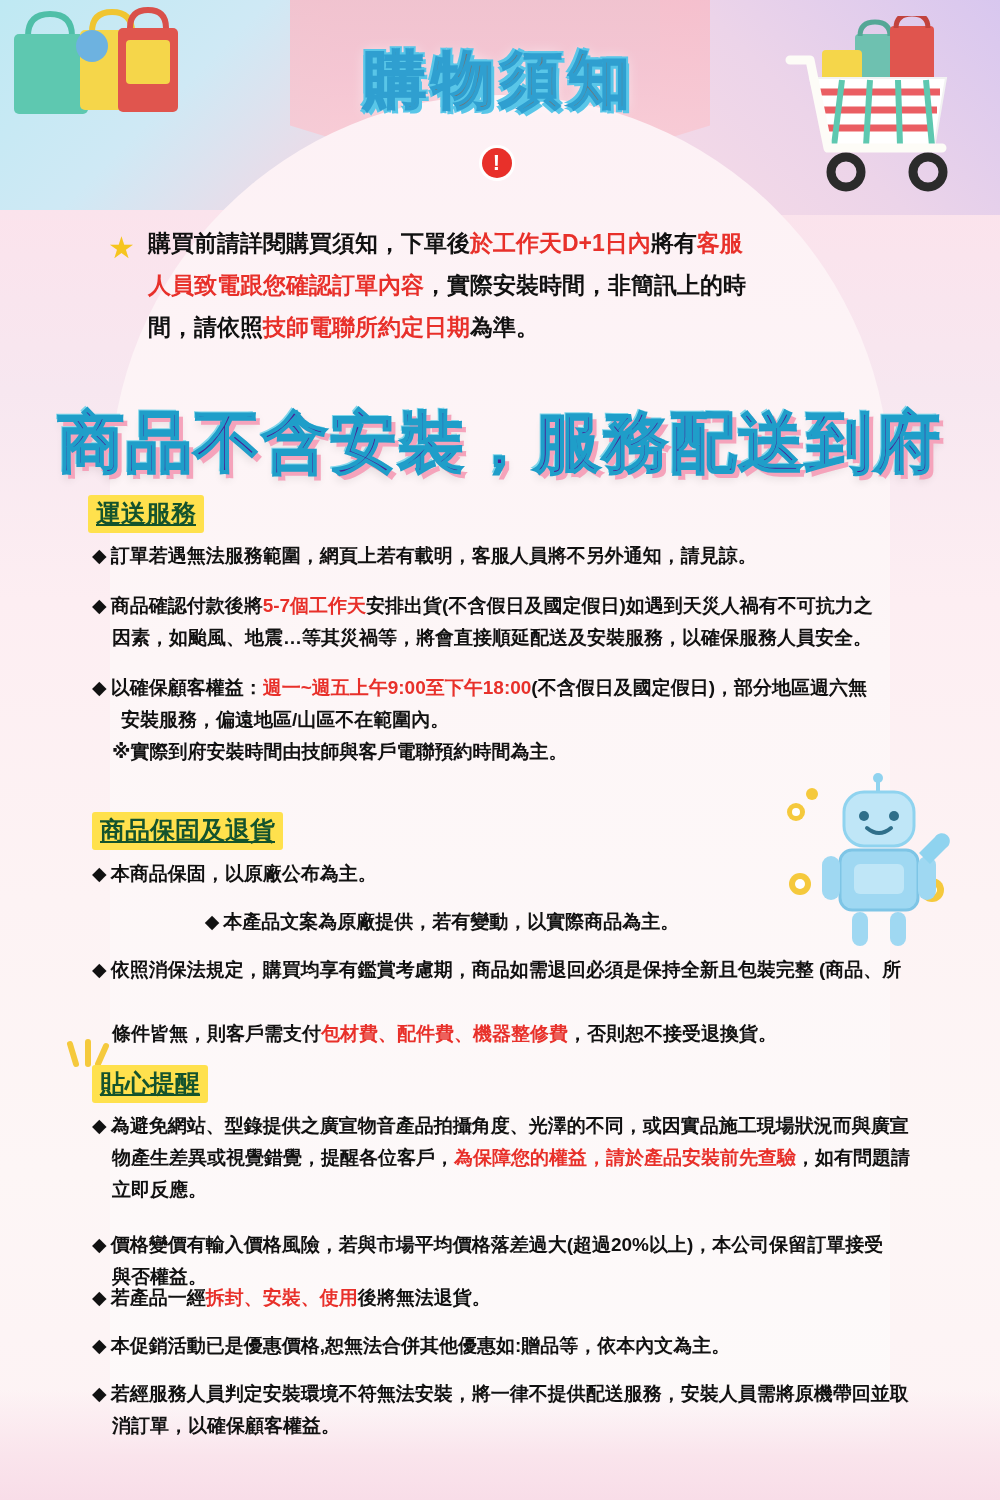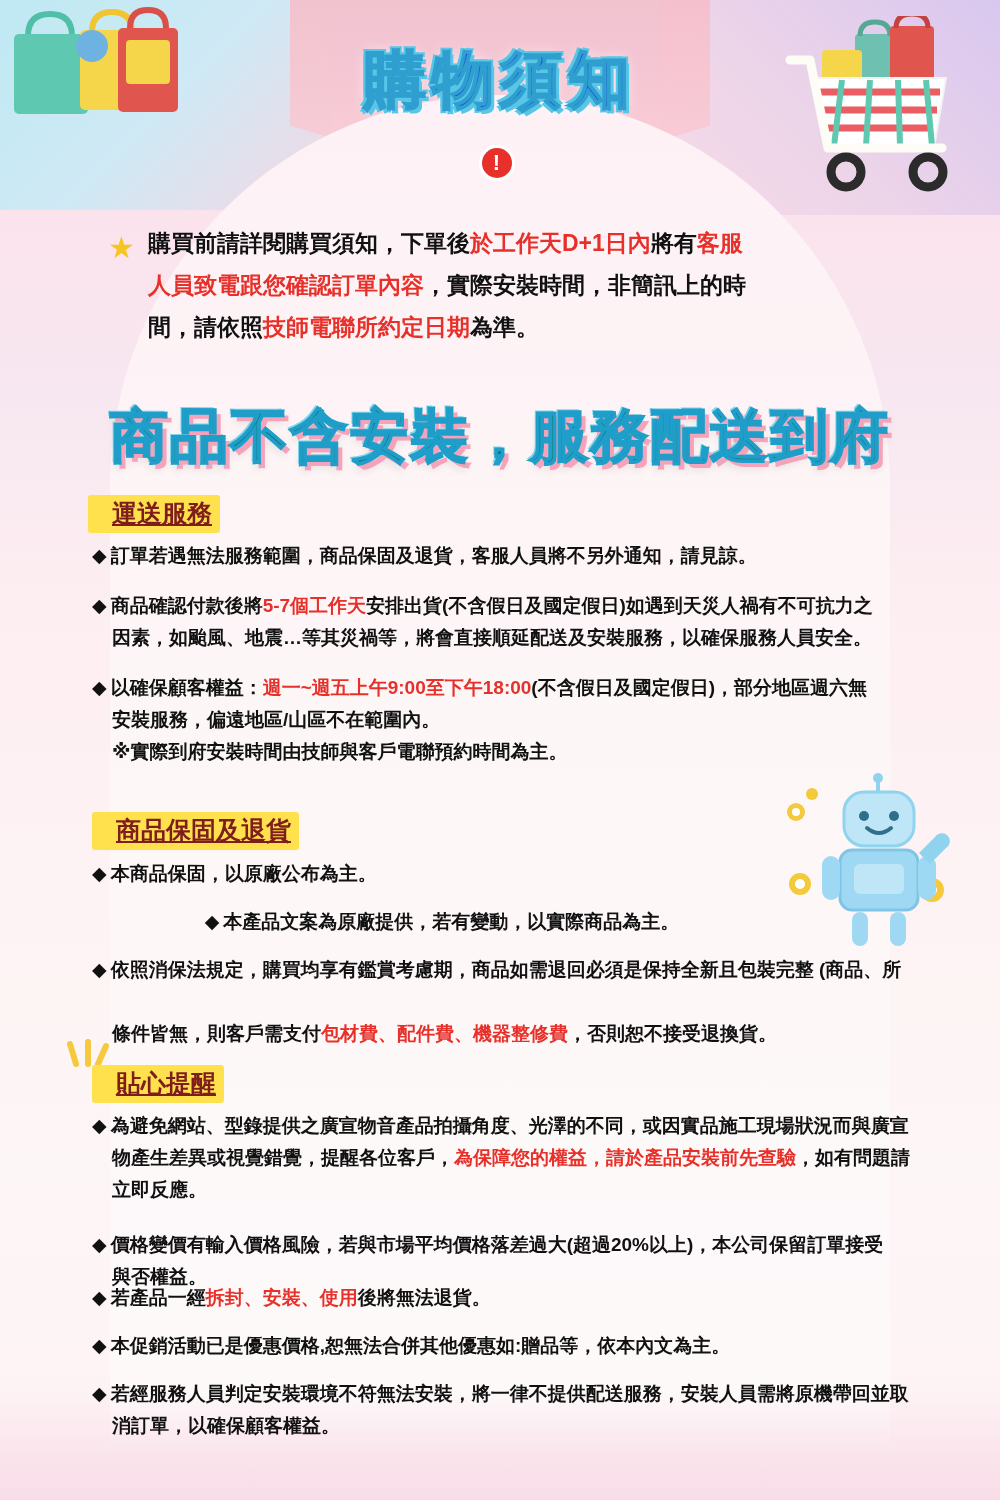--- a/index.html
+++ b/index.html
@@ -40,21 +40,21 @@
     background:linear-gradient(180deg,#f6b9c6 0%,#f9cdd6 100%);
     clip-path:polygon(0 0,100% 0,100% 72%,50% 100%,0 72%);
     opacity:.85;
   }
   
   .cart-wrap{position:absolute;right:20px;top:16px;width:230px;height:190px;}
   
   .title{
     position:absolute;top:38px;left:0;width:1000px;text-align:center;
     font-size:62px;font-weight:bold;letter-spacing:6px;
-    color:#1d4ed8;
+    color:#737373;
     text-shadow:
       4px 4px 0 #59c6e8, -3px -3px 0 #59c6e8, 3px -3px 0 #59c6e8, -3px 3px 0 #59c6e8,
       0 0 14px rgba(255,255,255,.9);
     -webkit-text-stroke:2px #2f9fd0;
   }
   .subtitle{
     position:absolute;top:138px;left:0;width:1000px;text-align:center;
     font-size:31px;font-weight:bold;color:#1b1b1b;letter-spacing:1px;
   }
   .excl{
@@ -69,28 +69,28 @@
     position:absolute;top:222px;left:148px;width:740px;
     font-size:23px;font-weight:bold;line-height:42px;color:#111;
   }
   .star{
     position:absolute;left:-40px;top:5px;color:#f6c51f;font-size:30px;
   }
   .red{color:#e8302a;}
   
   .banner{
     position:absolute;top:398px;left:0;width:1000px;text-align:center;
-    font-size:58px;font-weight:bold;letter-spacing:2px;color:#0f766e;
+    font-size:66px;font-weight:bold;letter-spacing:2px;color:#4c1d95;
     -webkit-text-stroke:2px #1f9ec9;
     text-shadow:5px 5px 0 #f5a3bb,-2px -2px 0 #7fd6ea,2px 6px 10px rgba(0,0,0,.12);
   }
   
   .sec-h{
-    position:absolute;font-size:25px;font-weight:bold;color:#7f1d1d;
-    background:#ffe14d;padding:2px 8px 3px 24px;border-radius:3px;
+    position:absolute;font-size:25px;font-weight:bold;color:#14532d;
+    background:#ffe14d;padding:2px 8px 3px 8px;border-radius:3px;
     text-decoration:underline;
   }
   
   .bul{
     position:absolute;font-size:19px;line-height:32px;font-weight:bold;color:#111;
   }
   .bul .dia{color:#111;margin-right:4px;}
   
   .robot{position:absolute;right:28px;top:772px;width:190px;height:190px;}
   
@@ -155,31 +155,31 @@
   <span>購買前請詳閱購買須知，下單後</span><span class="red">於工作天D+1日內</span><span>將有</span><span class="red">客服</span><br>
   <span class="red">人員致電跟您確認訂單內容</span><span>，實際安裝時間，非簡訊上的時</span><br>
   <span>間，請依照</span><span class="red">技師電聯所約定日期</span><span>為準。</span>
 </div>
 
 <div class="banner">商品不含安裝，服務配送到府</div>
 
 <div class="sec-h" style="top:495px;left:88px;">運送服務</div>
 
 <div class="bul" style="top:540px;left:92px;width:860px;">
-  <span class="dia">◆</span><span>訂單若遇無法服務範圍，商品保固及退貨，客服人員將不另外通知，請見諒。</span>
+  <span class="dia">◆</span><span>訂單若遇無法服務範圍，網頁上若有載明，客服人員將不另外通知，請見諒。</span>
 </div>
 
 <div class="bul" style="top:590px;left:92px;width:860px;">
   <span class="dia">◆</span><span>商品確認付款後將</span><span class="red">5-7個工作天</span><span>安排出貨(不含假日及國定假日)如遇到天災人禍有不可抗力之</span><br>
   <span style="margin-left:20px;">因素，如颱風、地震…等其災禍等，將會直接順延配送及安裝服務，以確保服務人員安全。</span>
 </div>
 
 <div class="bul" style="top:672px;left:92px;width:860px;">
   <span class="dia">◆</span><span>以確保顧客權益：</span><span class="red">週一~週五上午9:00至下午18:00</span><span>(不含假日及國定假日)，部分地區週六無</span><br>
-  <span style="margin-left:20px;">安裝服務，偏遠地區/山區不在範圍內。</span><br>
+  <span style="margin-left:29px;">安裝服務，偏遠地區/山區不在範圍內。</span><br>
   <span style="margin-left:20px;">※實際到府安裝時間由技師與客戶電聯預約時間為主。</span>
 </div>
 
 <div class="sec-h" style="top:812px;left:92px;">商品保固及退貨</div>
 
 <div class="bul" style="top:858px;left:92px;width:700px;">
   <span class="dia">◆</span><span>本商品保固，以原廠公布為主。</span>
 </div>
 
 <div class="bul" style="top:906px;left:92px;width:700px;text-align:center;">

